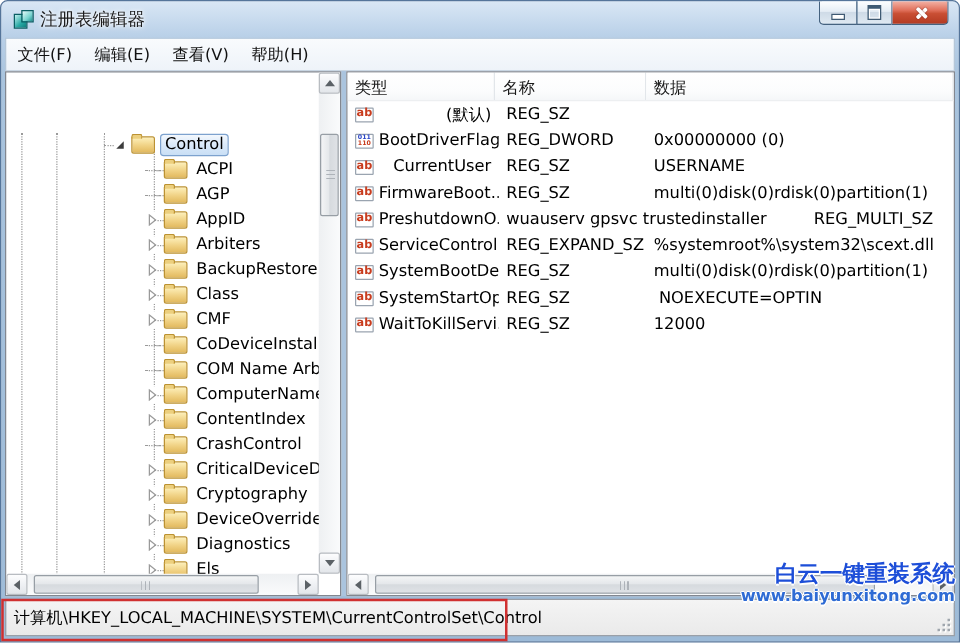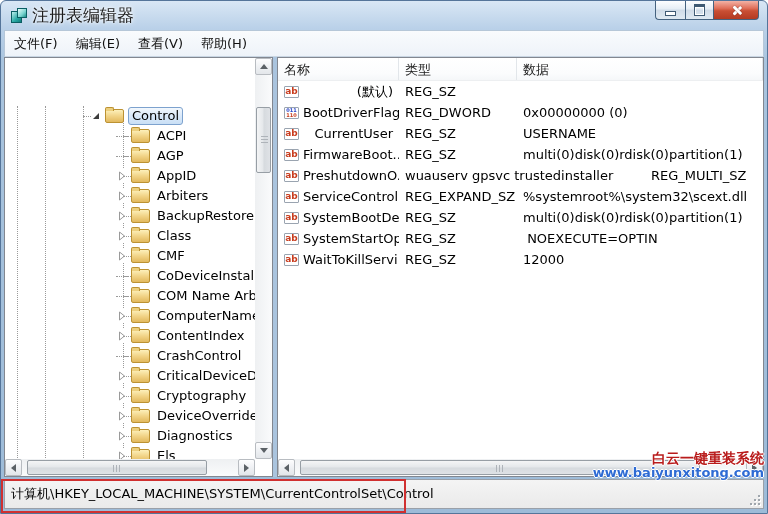--- a/index.html
+++ b/index.html
@@ -5,21 +5,21 @@
   html,body{margin:0;padding:0;width:768px;height:514px;overflow:hidden;
     font-family:"DejaVu Sans","Liberation Sans",sans-serif;font-size:13px;color:#000;}
   .window{position:absolute;inset:0;box-sizing:border-box;
     background:linear-gradient(180deg,#d9e7f5 0,#b9d0e8 28px,#a9c4de 60px,#9dbbd8 100%);
     border:1px solid #55759a;border-radius:6px 6px 0 0;padding:0 3px 3px 3px;}
   
   .titlebar{height:29px;display:flex;align-items:center;position:relative;}
   .app-icon{width:16px;height:16px;margin:0 6px 0 6px;position:relative;flex:0 0 auto;}
   .app-icon .b1{position:absolute;left:1px;top:3px;width:9px;height:10px;background:linear-gradient(135deg,#bff0ee,#27a8a4 60%,#0f7d7a);border:1px solid #0a5e63;}
   .app-icon .b2{position:absolute;left:7px;top:0;width:8px;height:8px;background:linear-gradient(135deg,#e8fbfa,#79d4d0 60%,#1b8f8c);border:1px solid #0a5e63;}
-  .title-text{font-size:17px;color:#1c1c1c;text-shadow:0 0 3px #fff,0 0 6px #fff;}
+  .title-text{font-size:14px;color:#1c1c1c;text-shadow:0 0 3px #fff,0 0 6px #fff;}
   .winbtns{position:absolute;top:0;right:5px;display:flex;}
   .wbtn{height:19px;box-sizing:border-box;border:1px solid #45627f;border-top:none;
     background:linear-gradient(180deg,#fdfeff,#e5edf5 45%,#cfdbe7 50%,#dfe9f2);
     display:flex;align-items:center;justify-content:center;position:relative;}
   .wbtn.min{width:30px;border-radius:0 0 0 4px;border-right:none;}
   .wbtn.max{width:28px;border-right:none;}
   .wbtn.close{width:46px;border-radius:0 0 4px 0;
     background:linear-gradient(180deg,#f3b2a5,#e0705b 40%,#c94f34 55%,#b33a22);}
   .glyph-min{width:9px;height:3px;background:#fff;border:1px solid #3f5a73;margin-top:6px;}
   .glyph-max{width:9px;height:8px;background:transparent;border:1px solid #3f5a73;box-shadow:inset 0 0 0 1px #fff;border-top-width:3px;}
@@ -102,21 +102,21 @@
   .statusbar{height:30px;margin-top:2px;background:linear-gradient(180deg,#f4f4f4,#eaeaea);
     border:1px solid #9aa0a8;box-sizing:border-box;display:flex;align-items:center;padding-left:6px;position:relative;}
   .resize-grip{position:absolute;right:2px;bottom:2px;width:12px;height:12px;}
   .resize-grip i{position:absolute;width:2px;height:2px;background:#9fa6ad;box-shadow:1px 1px 0 #fff;}
   .resize-grip i:nth-child(1){right:1px;bottom:1px;} .resize-grip i:nth-child(2){right:5px;bottom:1px;}
   .resize-grip i:nth-child(3){right:1px;bottom:5px;} .resize-grip i:nth-child(4){right:9px;bottom:1px;}
   .resize-grip i:nth-child(5){right:1px;bottom:9px;} .resize-grip i:nth-child(6){right:5px;bottom:5px;}
   
   .red-box{position:absolute;left:1px;top:479px;width:401px;height:30px;border:2px solid #d03030;z-index:50;pointer-events:none;}
   .watermark{position:absolute;right:4px;top:450px;text-align:right;z-index:60;line-height:1.15;}
-  .wm1{font-size:14px;font-weight:bold;color:#b91c1c;
+  .wm1{font-size:18px;font-weight:bold;color:#1d4ed8;
     text-shadow:1px 0 0 #fff,-1px 0 0 #fff,0 1px 0 #fff,0 -1px 0 #fff;}
   .wm2{font-size:13px;font-weight:bold;color:#2e6bd4;
     text-shadow:1px 0 0 #fff,-1px 0 0 #fff,0 1px 0 #fff,0 -1px 0 #fff;}
 </style>
 </head>
 <body>
 
 <div class="window">
 
   <div class="titlebar">
@@ -384,22 +384,22 @@
         <div class="sb-btn a2">
             <i class="tri right"></i>
           </div>
       </div>
     </div>
 
     <div class="splitter"></div>
 
     <div class="panel list-panel">
       <div class="lv-header">
+        <div class="hcell hc-type">类型</div>
         <div class="hcell hc-name">名称</div>
-        <div class="hcell hc-type">类型</div>
         <div class="hcell hc-data">数据</div>
       </div>
       <div>
 
           <div class="lv-row" data-icon="string">
             <span class="cell c-name">
               <span class="vicon"></span>
               <span>(默认)</span>
             </span>
             <span class="cell c-type">REG_SZ</span>

